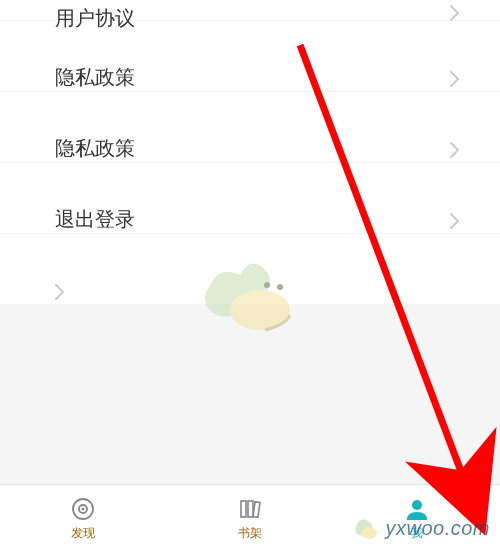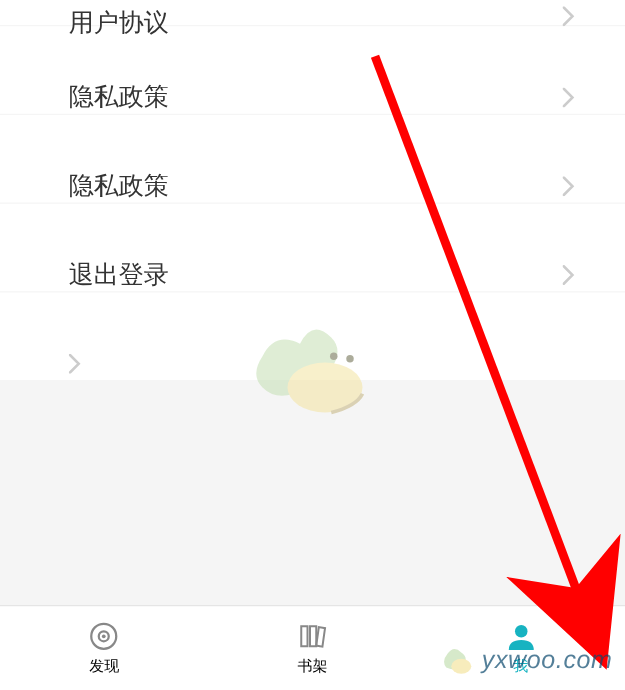--- a/index.html
+++ b/index.html
@@ -79,21 +79,21 @@
     }
     .tab-icon {
       width: 26px;
       height: 26px;
       display: flex;
       align-items: center;
       justify-content: center;
     }
     .tab-label {
       font-size: 12px;
-      color: #000000;
+      color: #a16207;
     }
     .tab.active .tab-label {
       color: #17b3c1;
     }
     .watermark {
       position: absolute;
       right: 10px;
       bottom: 10px;
       display: flex;
       align-items: center;

